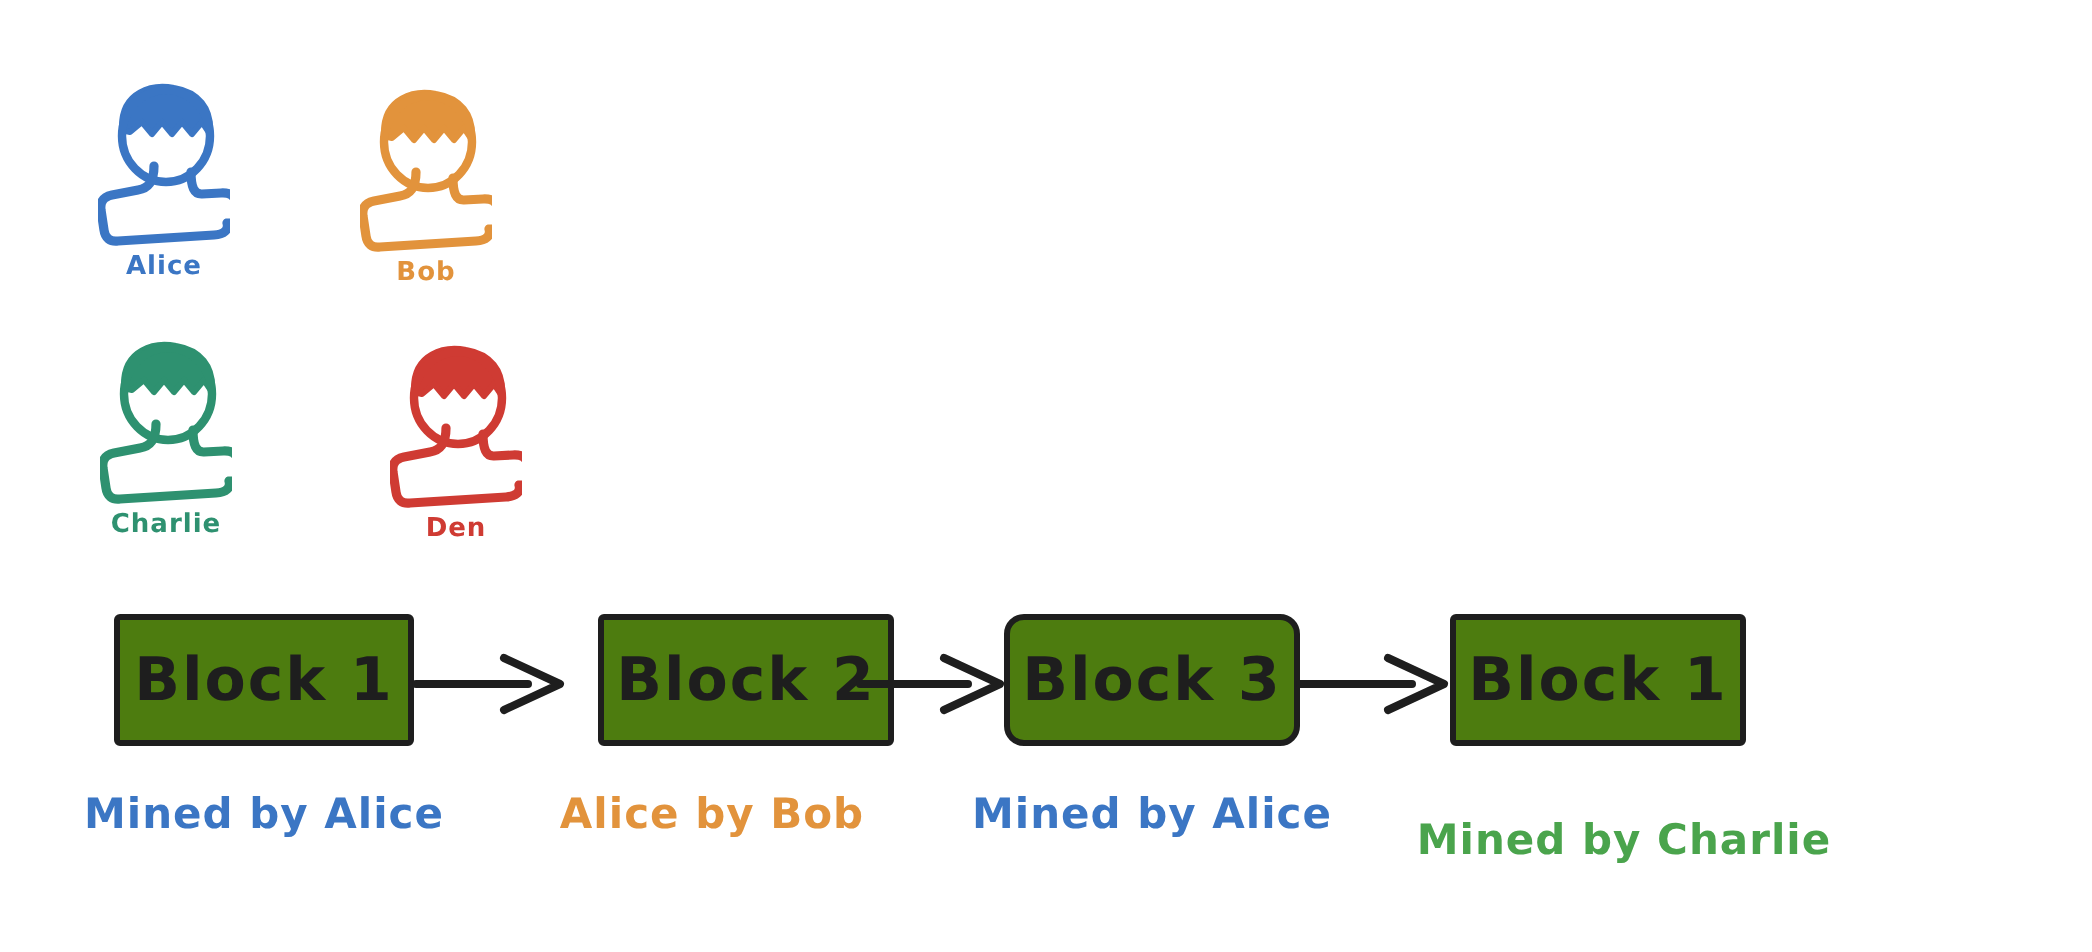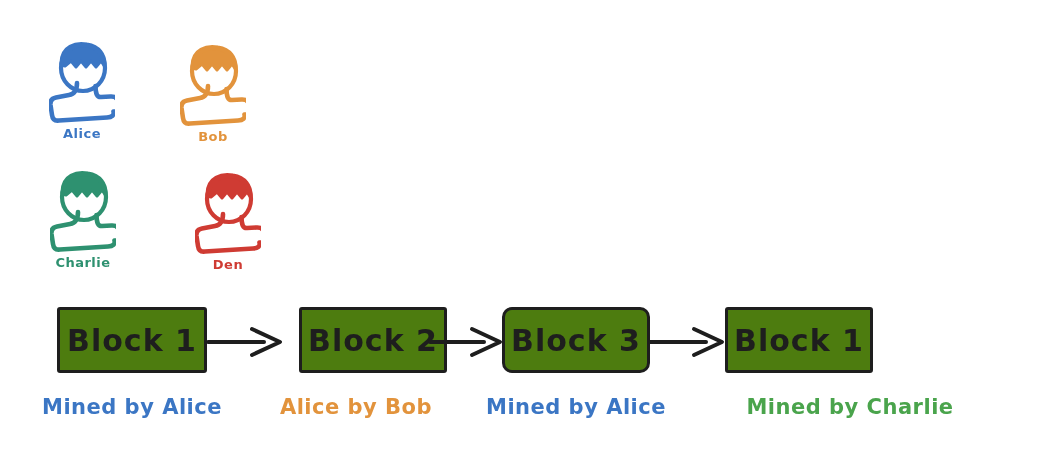--- a/index.html
+++ b/index.html
@@ -146,15 +146,15 @@
     <path d="M 44 5 L 72 18 L 44 31"></path>
   </svg>
   <svg class="arrow" style="left:648px;" width="78" height="36" viewBox="0 0 78 36">
     <path d="M 2 18 L 58 18"></path>
     <path d="M 46 5 L 74 18 L 46 31"></path>
   </svg>
 
   <div class="miner" style="left: 22px; --c: #3b76c4;">Mined by Alice</div>
   <div class="miner" style="left: 246px; --c: #e2933c;">Alice by Bob</div>
   <div class="miner" style="left: 466px; --c: #3b76c4;">Mined by Alice</div>
-  <div class="miner" style="left: 740px; --c: #4aa44c;">Mined by Charlie</div>
+  <div class="miner" style="left: 702px; margin-top: 13px; --c: #4aa44c;">Mined by Charlie</div>
 
 </div>
 
 </body></html>

